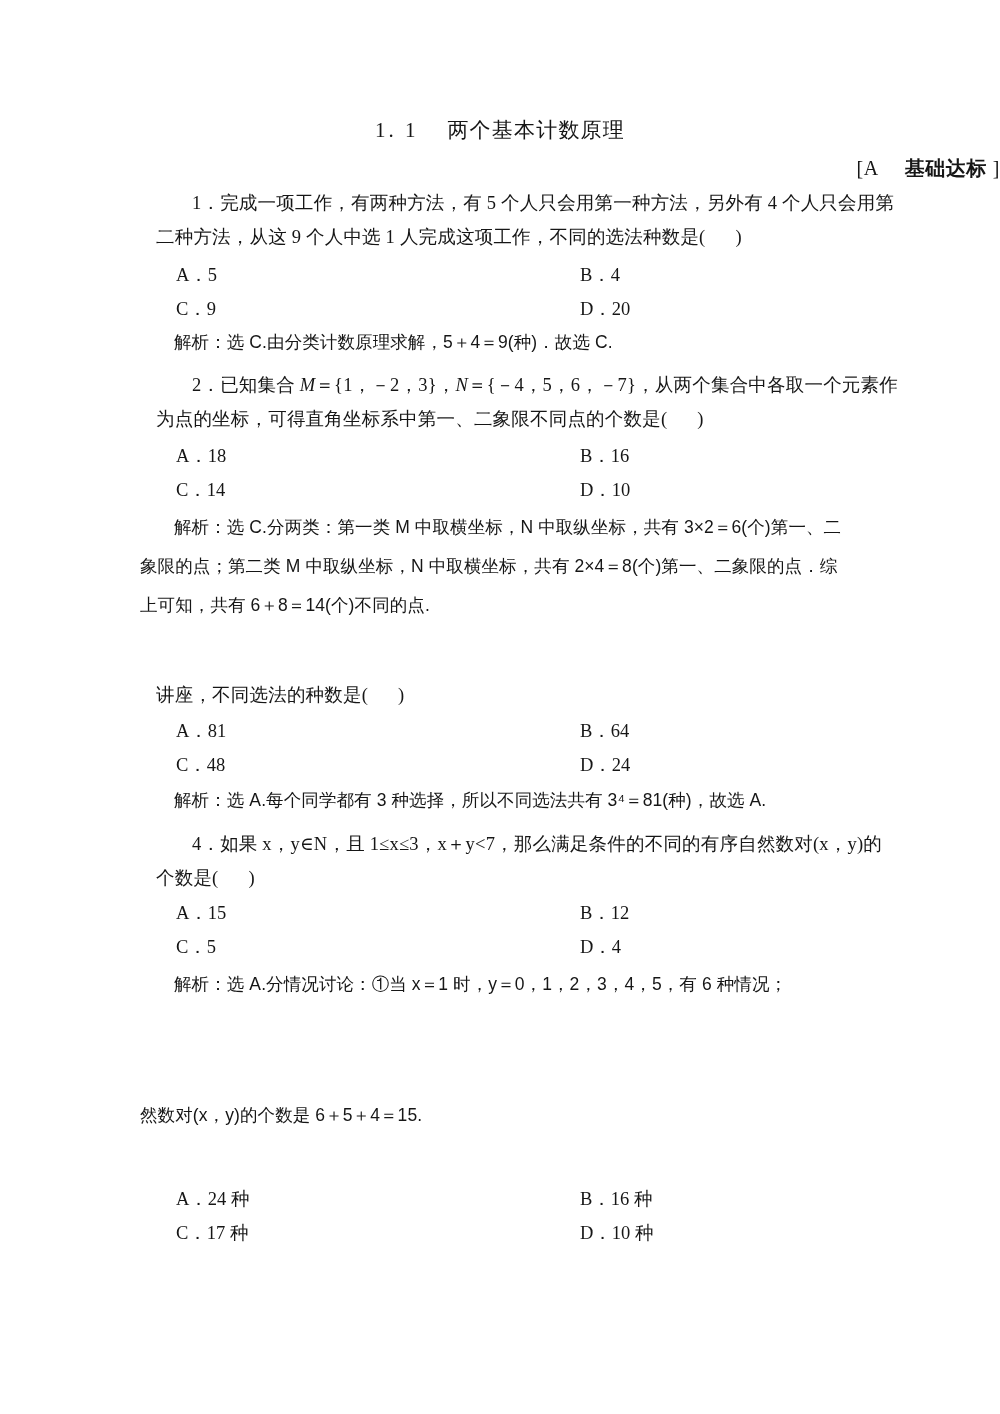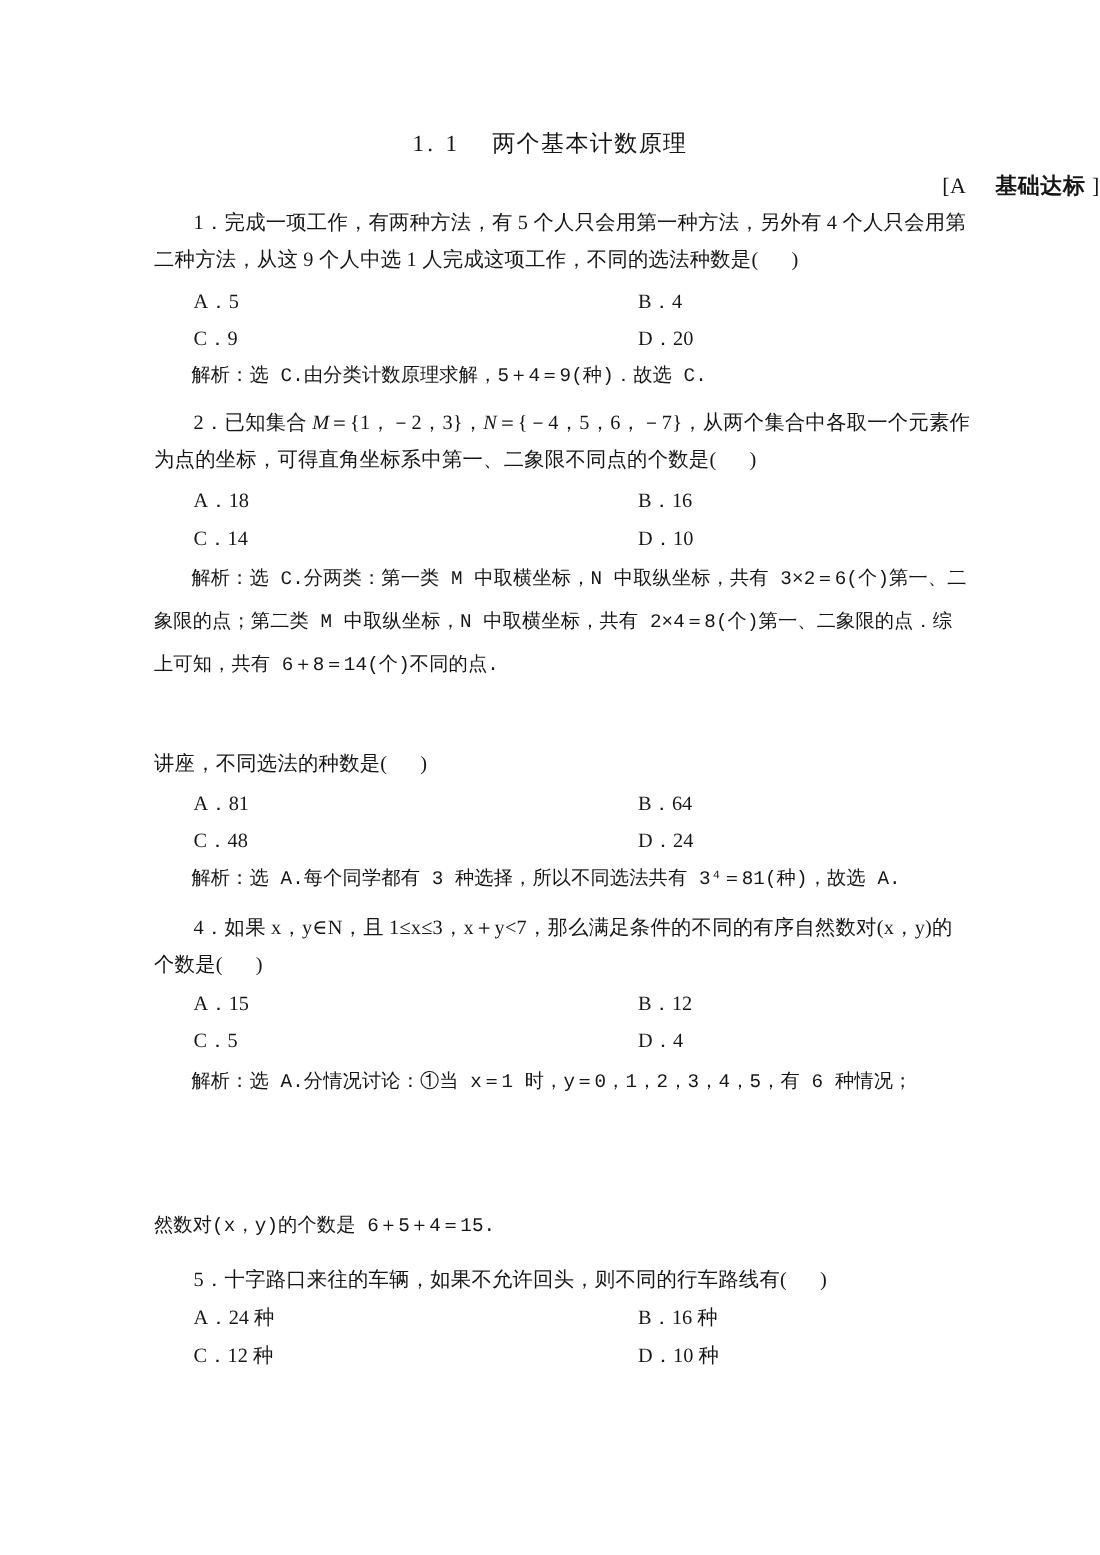--- a/index.html
+++ b/index.html
@@ -60,24 +60,25 @@
     position: absolute;
     left: 140px;
     width: 724px;
     font-size: 18.5px;
     line-height: 22px;
     white-space: nowrap;
   }
   .qline {                 
     font-family: "Liberation Serif", "DejaVu Serif", serif;
     letter-spacing: 0.2px;
+    margin-left: 16px;
   }
   .qline.ind { text-indent: 36px; }
   .sol {                   
-    font-family: Liberation Mono, monospace;
+    font-family: Liberation Sans, sans-serif;
     font-size: 17.5px;
     letter-spacing: 0.1px;
   }
   .sol.ind { text-indent: 34px; }
   
   .opt-row {
     position: absolute;
     left: 140px;
     width: 724px;
     font-size: 18.5px;
@@ -174,27 +175,24 @@
     <span class="b">B．12</span>
   </div>
   <div class="opt-row" style="top:934px">
     <span class="a">C．5</span>
     <span class="b">D．4</span>
   </div>
 
   <div class="line sol ind" style="top:973px">解析：选 A.分情况讨论：①当 x＝1 时，y＝0，1，2，3，4，5，有 6 种情况；</div>
   <div class="line sol" style="top:1104px">然数对(x，y)的个数是 6＋5＋4＝15.</div>
 
-  <div class="line qline ind" style="top:1153px">
-    <span>5．十字路口来往的车辆，如果不允许回头，则不同的行车路线有(</span><span class="blank"></span><span>)</span>
-  </div>
 
   <div class="opt-row" style="top:1186px">
     <span class="a">A．24 种</span>
     <span class="b">B．16 种</span>
   </div>
   <div class="opt-row" style="top:1220px">
-    <span class="a">C．12 种</span>
+    <span class="a">C．17 种</span>
     <span class="b">D．10 种</span>
   </div>
 
 
 </div>
 
 </body></html>

